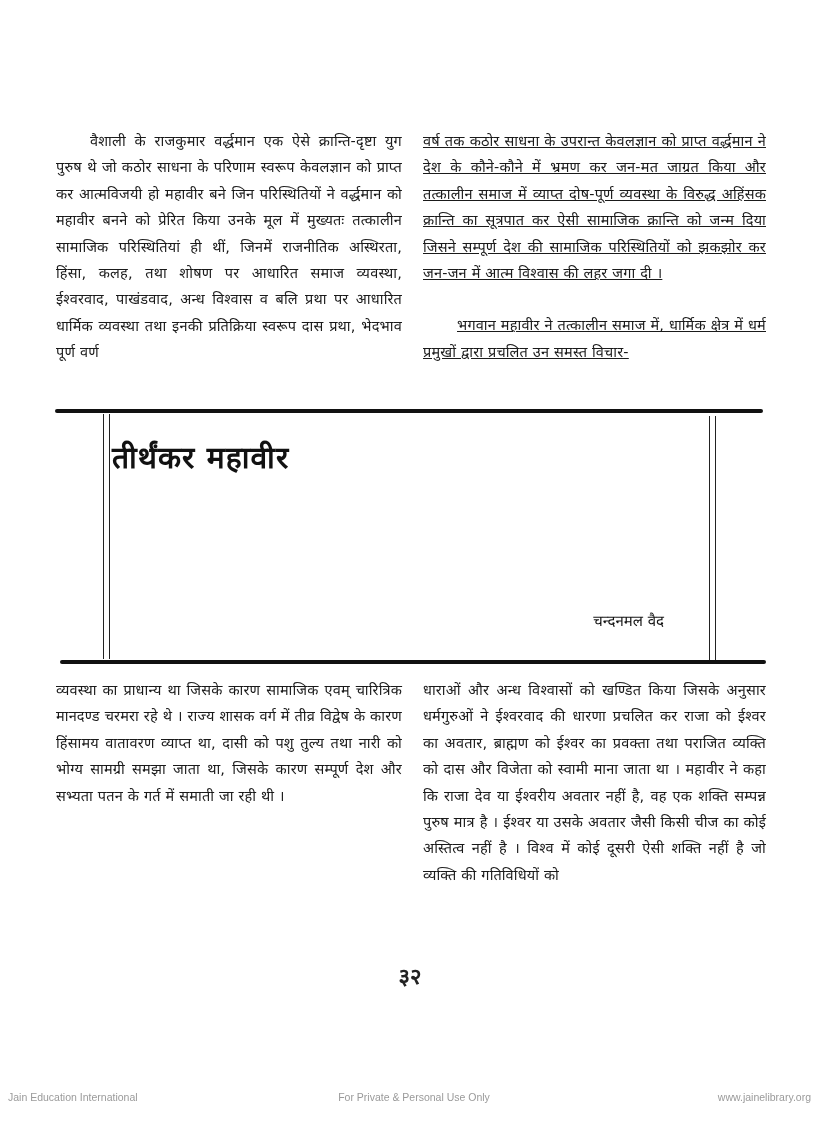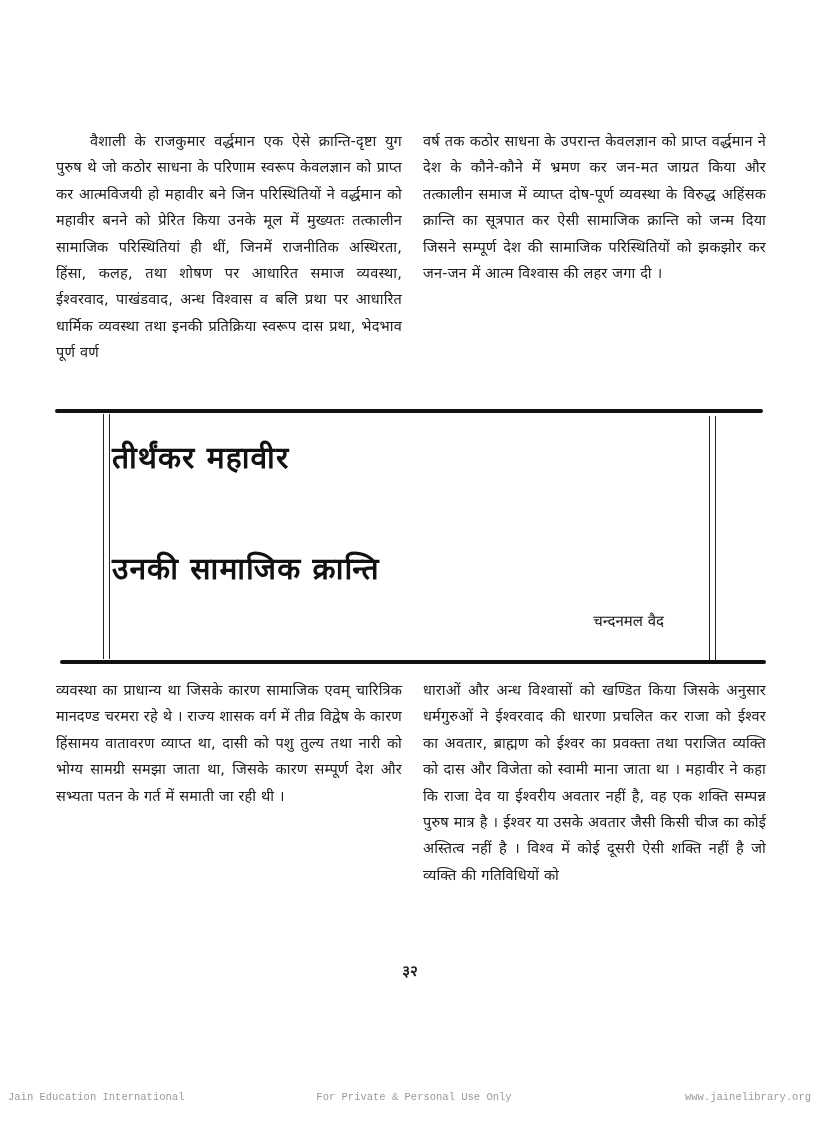--- a/index.html
+++ b/index.html
@@ -10,21 +10,21 @@
   }
   .page { position: absolute; left: 0; top: 0; width: 815px; height: 1122px; }
   .col {
     position: absolute; font-size: 14.5px; line-height: 26.4px;
     text-align: justify; text-align-last: auto; letter-spacing: 0.2px;
   }
   .col p { margin: 0; }
   .col p + p { margin-top: 26px; }
   .col .indent { text-indent: 34px; }
   .col-top-left  { left: 56px;  top: 128px; width: 346px; }
-  .col-top-right { left: 423px; top: 128px; width: 343px; }
+  .col-top-right { left: 423px; top: 128px; width: 343px; text-decoration: underline; }
   .col-bot-left  { left: 56px;  top: 677px; width: 346px; }
   .col-bot-right { left: 423px; top: 677px; width: 343px; }
 
   .rule { position: absolute; height: 4px; background: #111; border-radius: 2px; }
   .rule-top { left: 55px; top: 409px; width: 708px; }
   .rule-bottom { left: 60px; top: 660px; width: 706px; }
   .vline { position: absolute; width: 1px; background: #222; }
   .vl-l1 { left: 103px; top: 414px; height: 245px; }
   .vl-l2 { left: 109px; top: 414px; height: 245px; }
   .vl-r1 { left: 709px; top: 416px; height: 244px; }
@@ -36,52 +36,52 @@
     font-weight: bold; font-size: 30px; color: #111; letter-spacing: 1px;
   }
   .t1 { top: 22px; }
   .t2 { top: 78px; }
   .t3 { top: 133px; }
   .author {
     position: absolute; right: 44px; top: 196px; font-size: 15px; font-weight: normal; color: #111;
   }
   .page-number {
     position: absolute; left: 380px; top: 960px; width: 60px; text-align: center;
-    font-size: 15px; font-weight: bold; color: #222;
+    font-size: 22px; font-weight: bold; color: #222;
   }
   .footer {
-    position: absolute; top: 1091px; font-family: Liberation Mono, monospace;
+    position: absolute; top: 1091px; font-family: Liberation Sans, sans-serif;
     font-size: 10.5px; color: #9a9a9a;
   }
   .footer-left { left: 8px; }
   .footer-center { left: 0; width: 828px; text-align: center; }
   .footer-right { right: 4px; }
 </style>
 </head>
 <body>
 
 <div class="page">
 
   <div class="col col-top-left">
     <p class="indent">वैशाली के राजकुमार वर्द्धमान एक ऐसे क्रान्ति-दृष्टा युग पुरुष थे जो कठोर साधना के परिणाम स्वरूप केवलज्ञान को प्राप्त कर आत्मविजयी हो महावीर बने जिन परिस्थितियों ने वर्द्धमान को महावीर बनने को प्रेरित किया उनके मूल में मुख्यतः तत्कालीन सामाजिक परिस्थितियां ही थीं, जिनमें राजनीतिक अस्थिरता, हिंसा, कलह, तथा शोषण पर आधारित समाज व्यवस्था, ईश्वरवाद, पाखंडवाद, अन्ध विश्वास व बलि प्रथा पर आधारित धार्मिक व्यवस्था तथा इनकी प्रतिक्रिया स्वरूप दास प्रथा, भेदभाव पूर्ण वर्ण</p>
   </div>
 
   <div class="col col-top-right">
     <p>वर्ष तक कठोर साधना के उपरान्त केवलज्ञान को प्राप्त वर्द्धमान ने देश के कौने-कौने में भ्रमण कर जन-मत जाग्रत किया और तत्कालीन समाज में व्याप्त दोष-पूर्ण व्यवस्था के विरुद्ध अहिंसक क्रान्ति का सूत्रपात कर ऐसी सामाजिक क्रान्ति को जन्म दिया जिसने सम्पूर्ण देश की सामाजिक परिस्थितियों को झकझोर कर जन-जन में आत्म विश्वास की लहर जगा दी ।</p>
+    <p class="indent">भगवान महावीर ने तत्कालीन समाज में, धार्मिक क्षेत्र में धर्म प्रमुखों द्वारा प्रचलित उन समस्त विचार-</p>
   </div>
 
   <div class="rule rule-top"></div>
   <div class="vline vl-l1"></div>
   <div class="vline vl-l2"></div>
   <div class="vline vl-r1"></div>
   <div class="vline vl-r2"></div>
 
   <div class="title-box">
     <div class="title-line t1">तीर्थंकर महावीर</div>
-    <div class="title-line t3">उनकी सामाजिक क्रान्ति</div>
     <div class="author">चन्दनमल वैद</div>
   </div>
 
   <div class="rule rule-bottom"></div>
 
   <div class="col col-bot-left">
     <p>व्यवस्था का प्राधान्य था जिसके कारण सामाजिक एवम् चारित्रिक मानदण्ड चरमरा रहे थे । राज्य शासक वर्ग में तीव्र विद्वेष के कारण हिंसामय वातावरण व्याप्त था, दासी को पशु तुल्य तथा नारी को भोग्य सामग्री समझा जाता था, जिसके कारण सम्पूर्ण देश और सभ्यता पतन के गर्त में समाती जा रही थी ।</p>
   </div>
 
   <div class="col col-bot-right">

